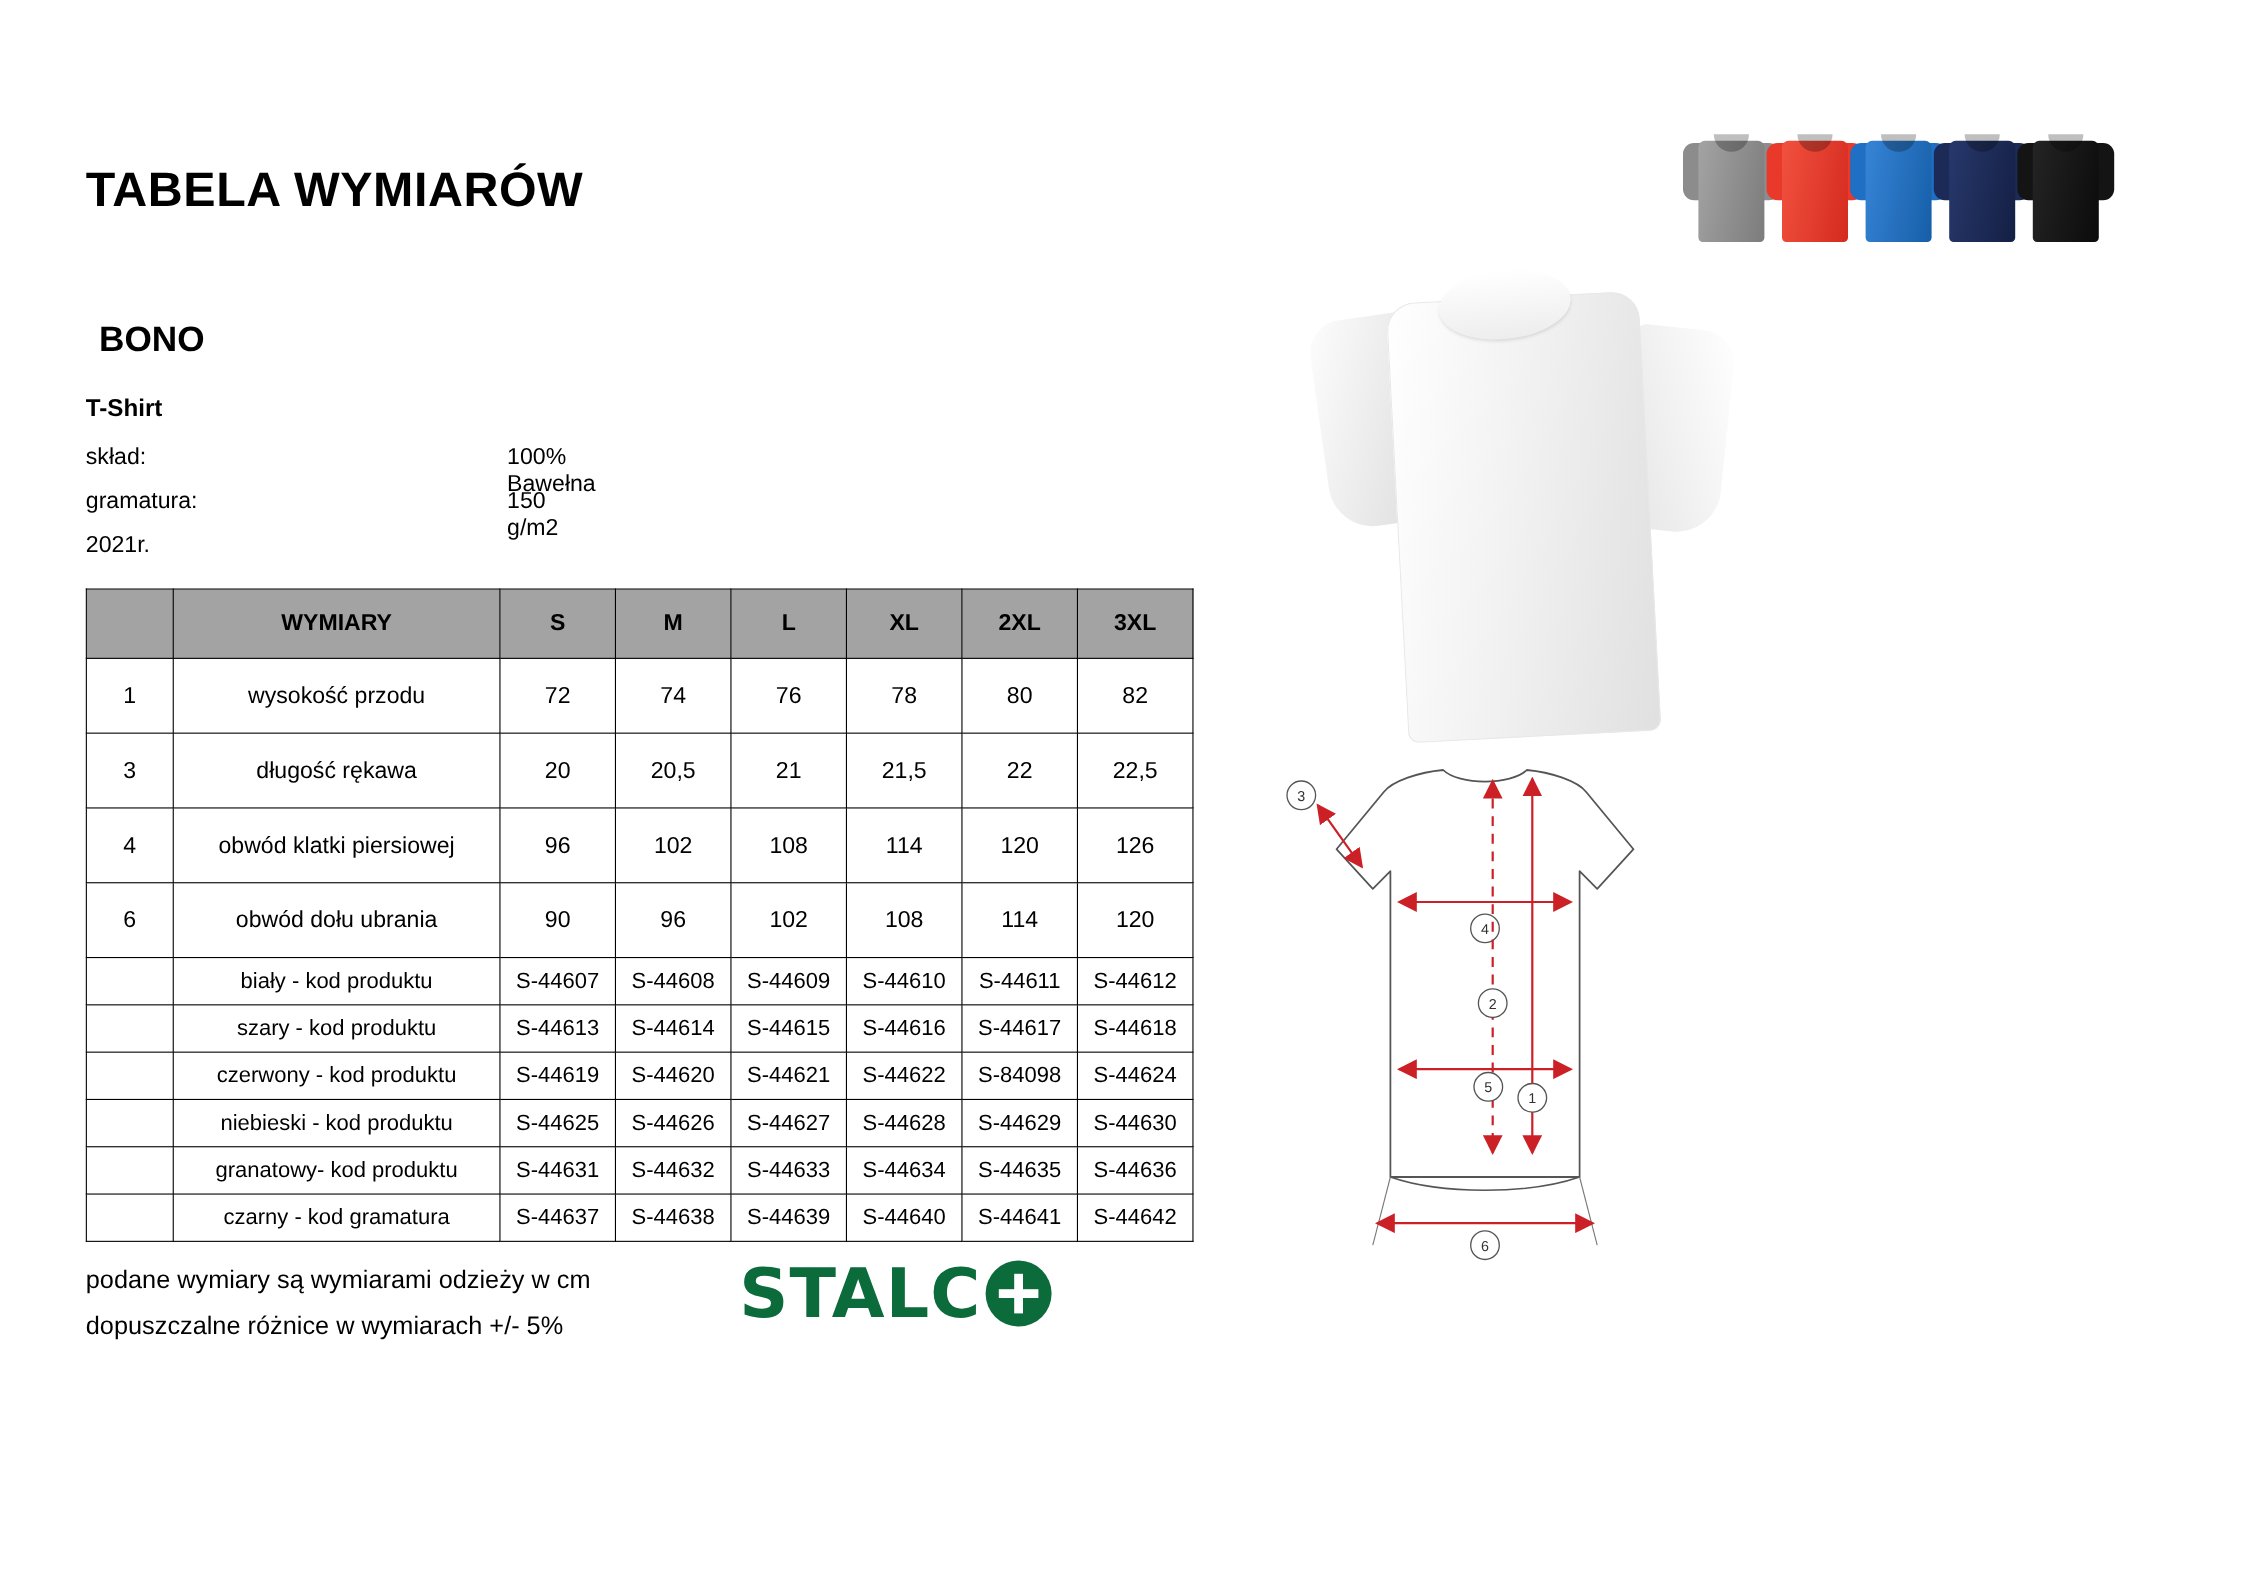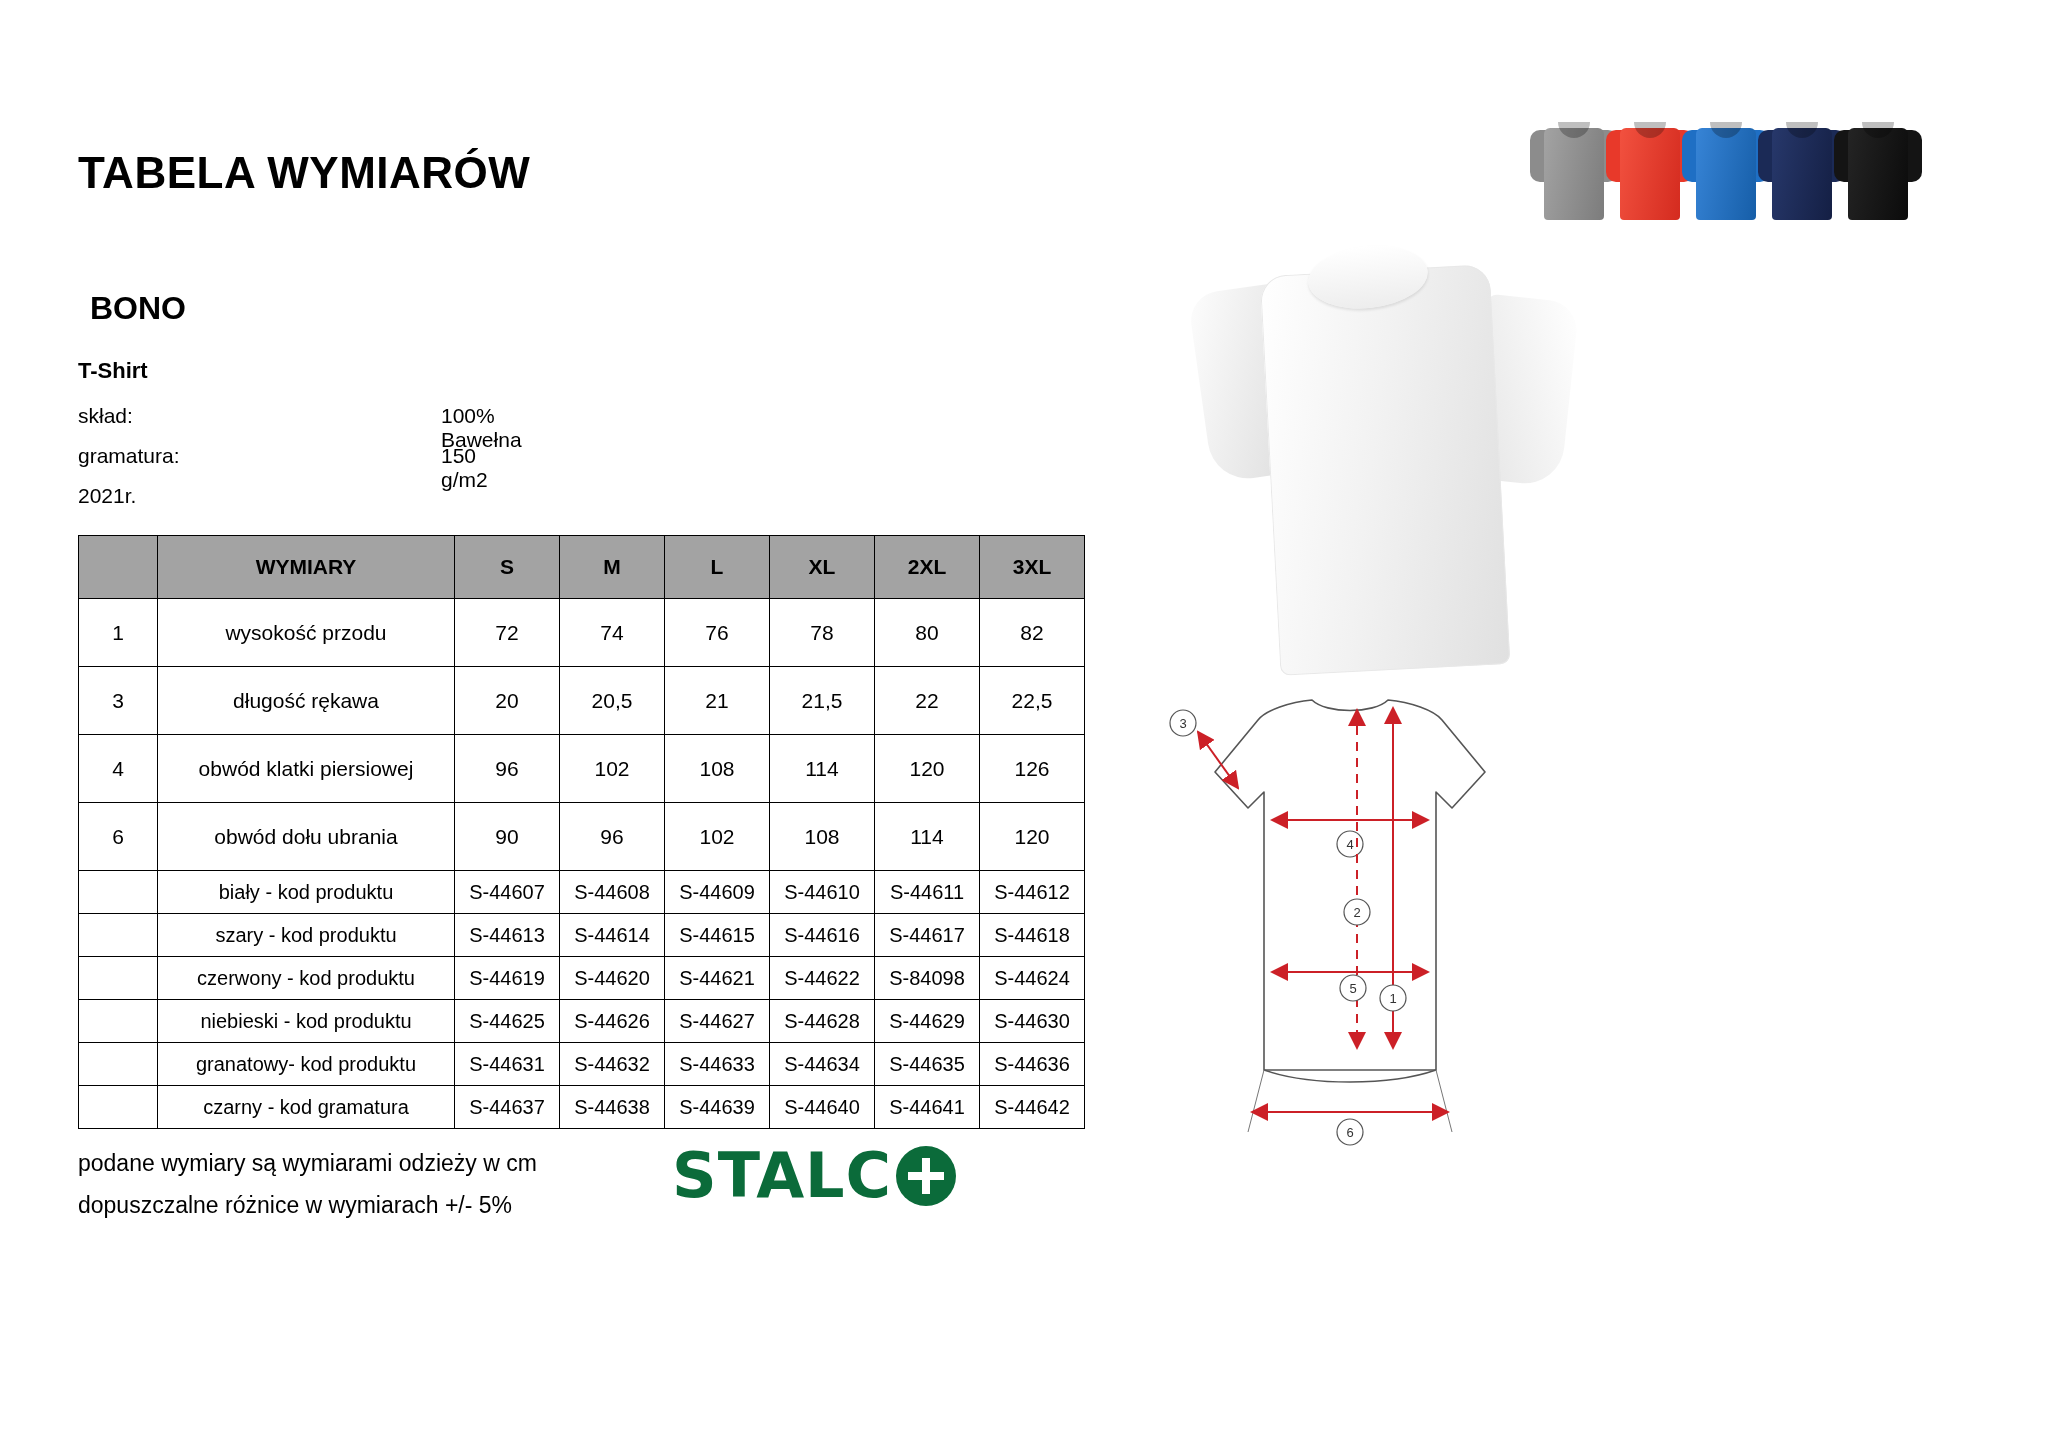--- a/index.html
+++ b/index.html
@@ -38,21 +38,21 @@
     top: 358px;
     font-size: 22px;
     font-weight: bold;
   }
   .spec-row {
     position: absolute;
     left: 78px;
     font-size: 21px;
   }
   .spec-label { position: absolute; left: 0; }
-  .spec-value { position: absolute; left: 363px; }
+  .spec-value { position: absolute; left: 383px; }
   #spec-sklad { top: 404px; }
   #spec-gramatura { top: 444px; }
   #spec-year { top: 484px; font-size: 21px; }
 
   
   #size-table {
     position: absolute;
     left: 78px;
     top: 535px;
     border-collapse: collapse;

